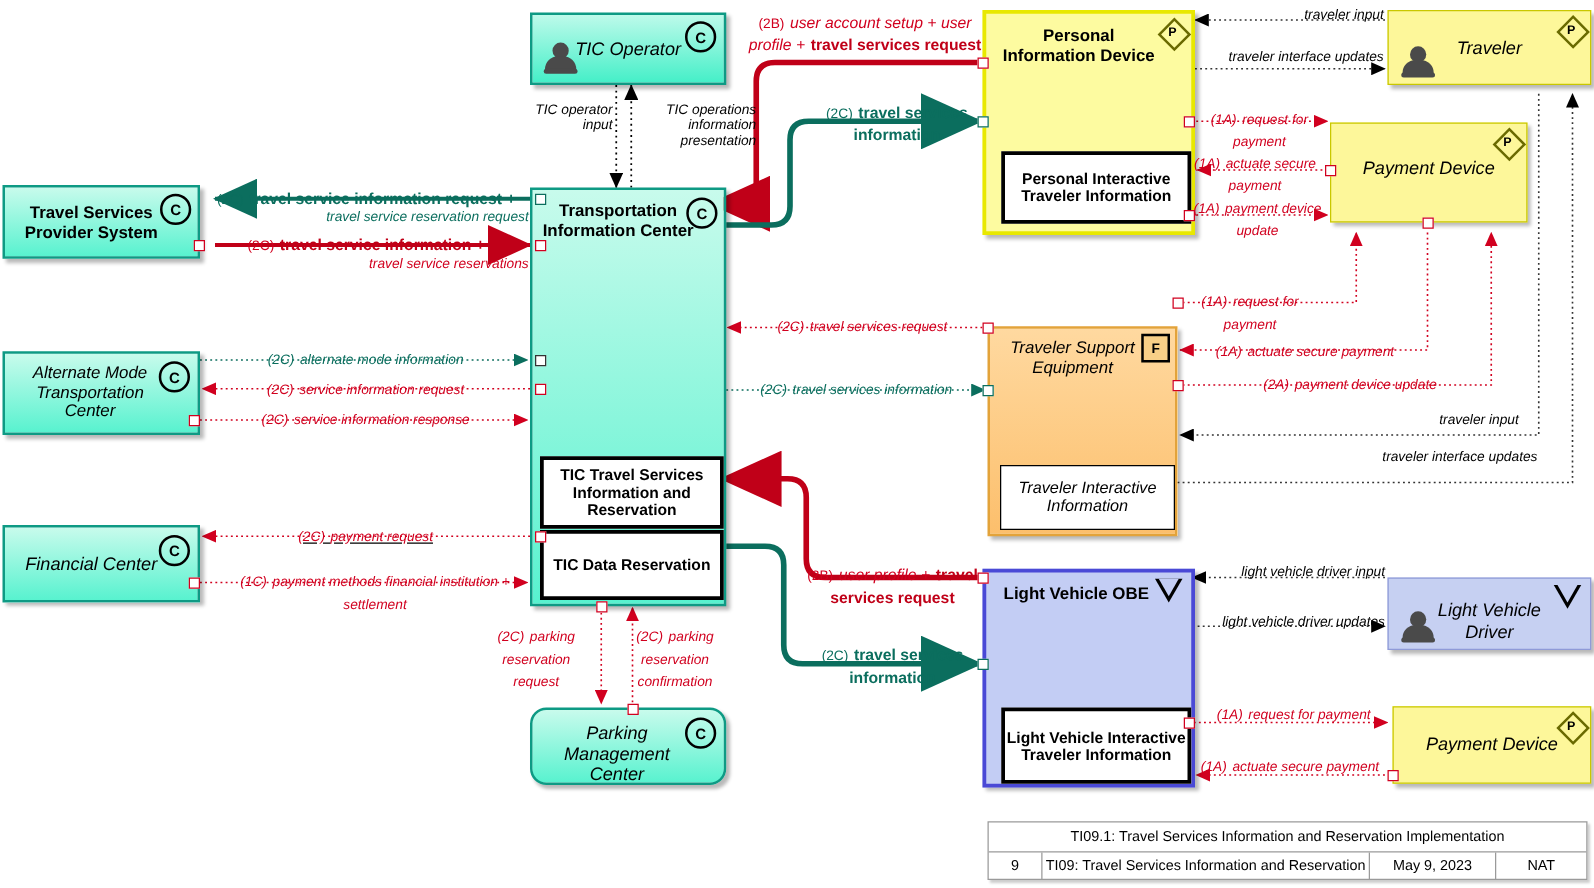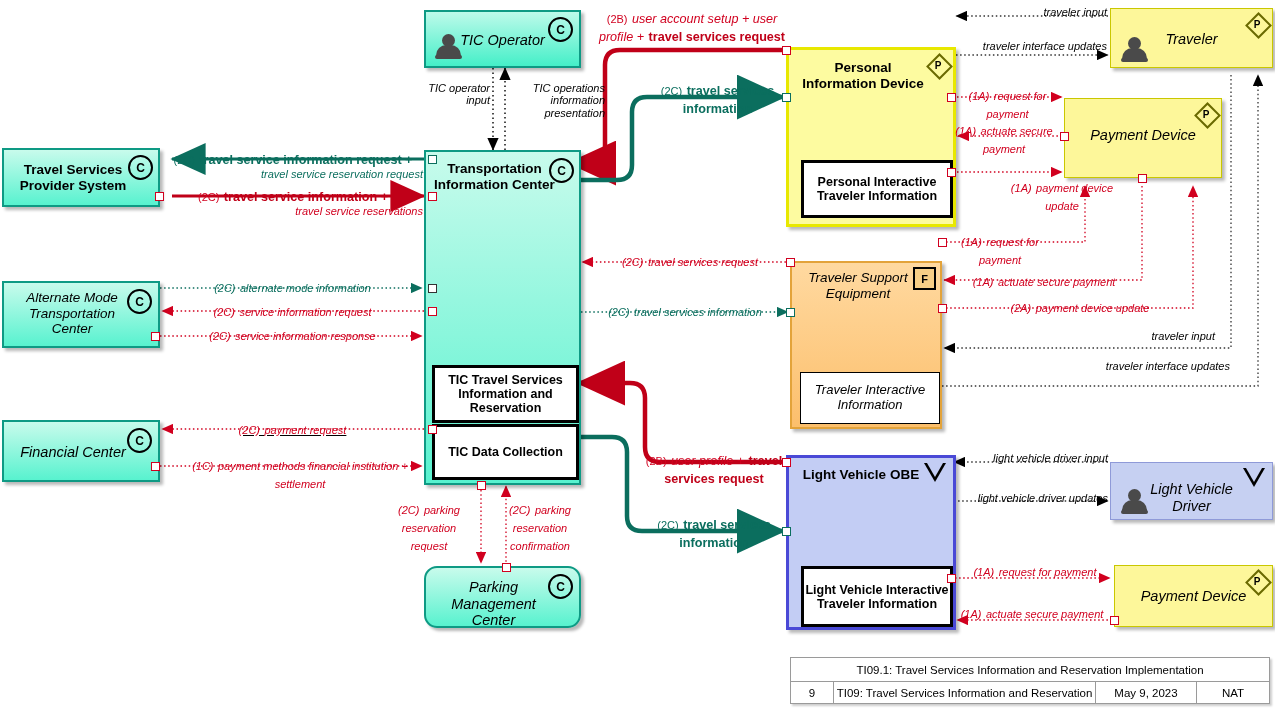--- a/index.html
+++ b/index.html
@@ -183,21 +183,21 @@
     <div class="head"></div>
         <div class="body"></div>
         <div class="base"></div>
       </div>
 </div>
 
 <div class="node teal" style="left:424px;top:150px;width:157px;height:335px;">
   <div class="title ctr-title" style="top:9px;padding:0 22px 0 6px;">Transportation Information Center</div>
   <div class="badge c" style="right:5px;top:6px;">C</div>
   <div class="subbox bold" style="left:6px;top:213px;width:141px;height:52px;">TIC Travel Services Information and Reservation</div>
-  <div class="subbox bold" style="left:6px;top:272px;width:141px;height:50px;">TIC Data Collection</div>
+  <div class="subbox bold" style="left:6px;top:272px;width:141px;height:50px;">TIC Data Reservation</div>
 </div>
 
 <div class="port g" style="left:428px;top:155px;"></div>
 <div class="port r" style="left:428px;top:192px;"></div>
 <div class="port k" style="left:428px;top:284px;"></div>
 <div class="port r" style="left:428px;top:307px;"></div>
 <div class="port r" style="left:428px;top:425px;"></div>
 <div class="port r" style="left:477px;top:481px;"></div>
 
 <div class="node teal" style="left:2px;top:148px;width:158px;height:59px;">
@@ -217,21 +217,21 @@
   <div class="badge c" style="right:6px;top:6px;">C</div>
 </div>
 <div class="port r" style="left:151px;top:462px;"></div>
 
 <div class="node teal" style="left:424px;top:566px;width:157px;height:62px;border-radius:13px;">
   <div class="title term-title" style="top:11px;padding:0 22px 0 4px;">Parking Management Center</div>
   <div class="badge c" style="right:6px;top:6px;">C</div>
 </div>
 <div class="port r" style="left:502px;top:563px;"></div>
 
-<div class="node yellow" style="left:786px;top:8px;width:170px;height:180px;margin-top:39px;">
+<div class="node yellow" style="left:786px;top:8px;width:170px;height:180px;">
   <div class="title ctr-title" style="top:10px;padding:0 24px 0 8px;">Personal Information Device</div>
   <div class="badge p" style="right:4px;top:4px;">
         <i></i>
         <b>P</b>
       </div>
   <div class="subbox bold" style="left:12px;top:110px;width:146px;height:52px;">Personal Interactive Traveler Information</div>
 </div>
 <div class="port r" style="left:782px;top:46px;"></div>
 <div class="port g" style="left:782px;top:93px;"></div>
 <div class="port r" style="left:947px;top:93px;"></div>
@@ -322,21 +322,21 @@
 <div class="lbl s12 i blk" style="left:962px;top:40px;width:145px;">traveler interface updates</div>
 
 <div class="lbl" style="left:955px;top:86px;width:105px;">
   <span class="s12 red i">(1A)</span>
   <span class="s12 red i">request for payment</span>
 </div>
 <div class="lbl" style="left:948px;top:121px;width:112px;">
   <span class="s12 red i">(1A)</span>
   <span class="s12 red i">actuate secure payment</span>
 </div>
-<div class="lbl" style="left:1008px;top:157px;width:108px;margin-top:21px;">
+<div class="lbl" style="left:952px;top:157px;width:108px;">
   <span class="s12 red i">(1A)</span>
   <span class="s12 red i">payment device update</span>
 </div>
 
 <div class="lbl" style="left:163px;top:150px;width:260px;">
   <div><span class="s12 tealt">(2C)</span>
   <span class="s125 tealt b">travel service information request +</span></div>
   <div class="s12 tealt i">travel service reservation request</div>
 </div>
 <div class="lbl" style="left:163px;top:187px;width:260px;">

